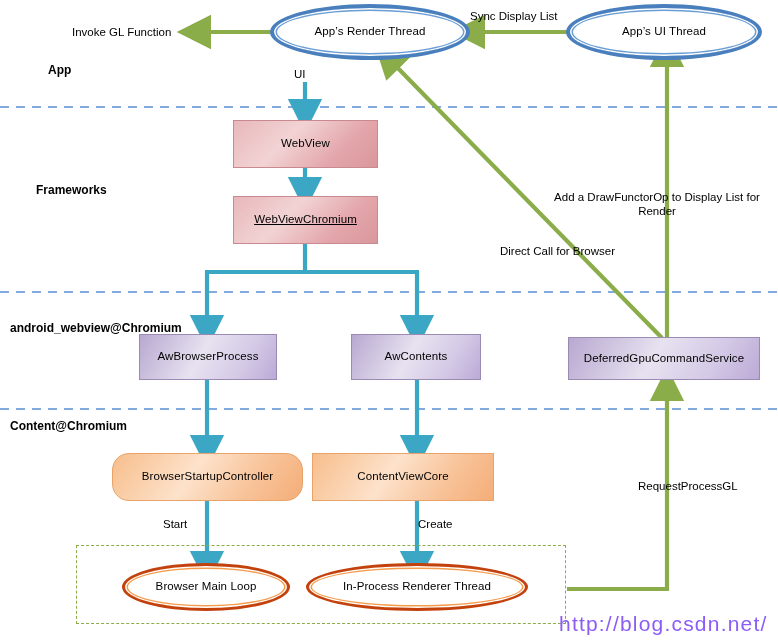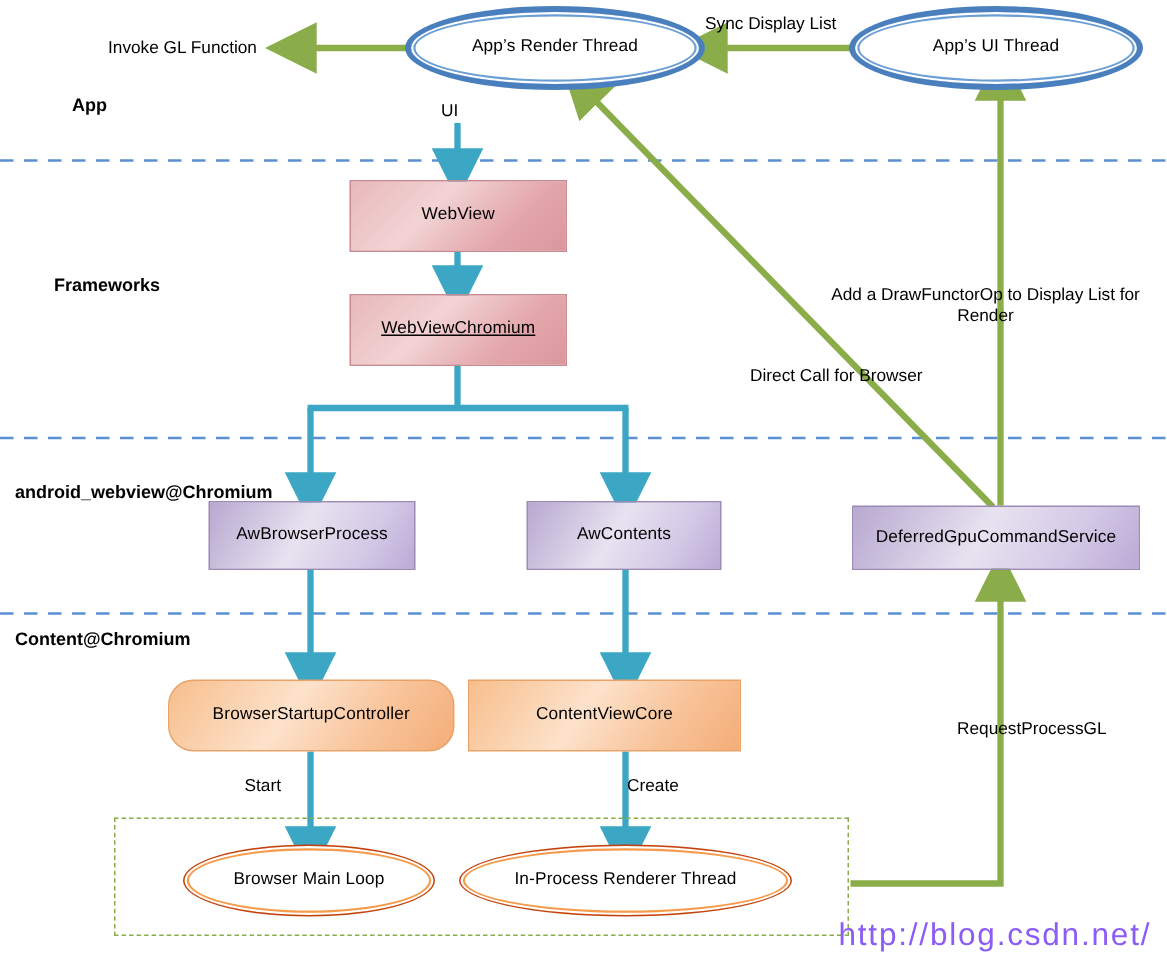--- a/index.html
+++ b/index.html
@@ -56,21 +56,21 @@
   
   .ellipse {
     border-radius: 50%;
     background: #ffffff;
   }
   .ellipse.blue {
     border: 4px solid #4a7fbd;
     box-shadow: inset 0 0 0 1.5px #ffffff, inset 0 0 0 3px #6a9ed4;
   }
   .ellipse.orange-ring {
-    border: 1px solid #c2410c;
+    border: 3px solid #c2410c;
     box-shadow: inset 0 0 0 1.5px #ffffff, inset 0 0 0 3px #f59b4c;
   }
   
   .label {
     position: absolute;
     color: #000000;
     font-size: 11.5px;
     white-space: nowrap;
     line-height: 1.25;
   }

